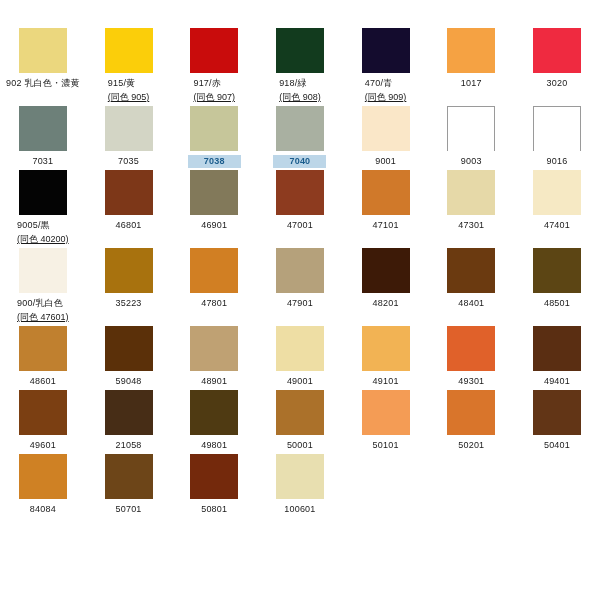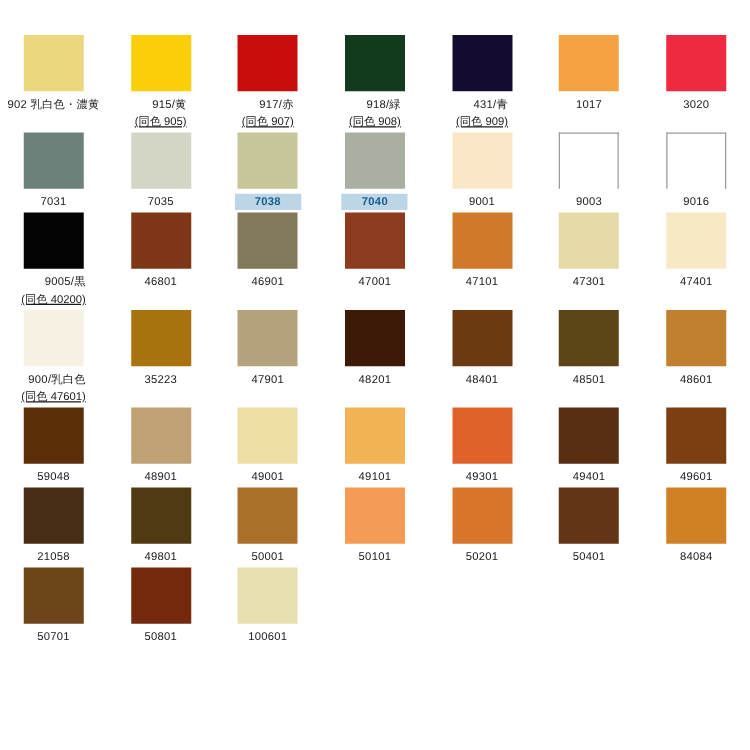--- a/index.html
+++ b/index.html
@@ -39,21 +39,21 @@
   }
   .swatch.outline {
     background: #ffffff;
     border-top: 1px solid #9a9a9a;
     border-left: 1px solid #9a9a9a;
     border-right: 1px solid #9a9a9a;
     border-bottom: none;
   }
   .labels {
     margin-top: 4px;
-    text-align: right;
+    text-align: left;
     line-height: 13px;
   }
   .label {
     font-size: 9px;
     color: #1a1a1a;
     letter-spacing: 0.2px;
     white-space: nowrap;
     display: block;
   }
   .sublabel {
@@ -99,21 +99,21 @@
       <div class="cell">
         <div class="swatch" style="background: rgb(18, 59, 30);"></div>
         <div class="labels">
           <span class="label">918/緑</span>
           <span class="sublabel">(同色 908)</span>
         </div>
       </div>
       <div class="cell">
         <div class="swatch" style="background: rgb(20, 12, 46);"></div>
         <div class="labels">
-          <span class="label">431/青</span>
+          <span class="label">470/青</span>
           <span class="sublabel">(同色 909)</span>
         </div>
       </div>
       <div class="cell">
         <div class="swatch" style="background: rgb(245, 162, 67);"></div>
         <div class="labels">
           <span class="label">1017</span>
         </div>
       </div>
       <div class="cell">
@@ -211,20 +211,26 @@
         <div class="swatch" style="background: rgb(247, 241, 228);"></div>
         <div class="labels">
           <span class="label">900/乳白色</span>
           <span class="sublabel">(同色 47601)</span>
         </div>
       </div>
       <div class="cell">
         <div class="swatch" style="background: rgb(168, 114, 14);"></div>
         <div class="labels">
           <span class="label">35223</span>
+        </div>
+      </div>
+      <div class="cell">
+        <div class="swatch" style="background: rgb(209, 127, 35);"></div>
+        <div class="labels">
+          <span class="label">47801</span>
         </div>
       </div>
       <div class="cell">
         <div class="swatch" style="background: rgb(181, 161, 123);"></div>
         <div class="labels">
           <span class="label">47901</span>
         </div>
       </div>
       <div class="cell">
         <div class="swatch" style="background: rgb(61, 26, 7);"></div>

